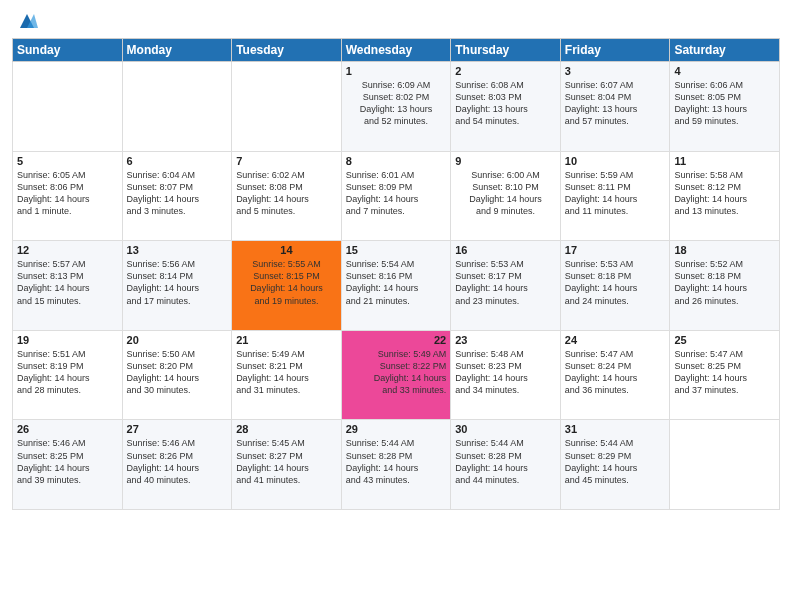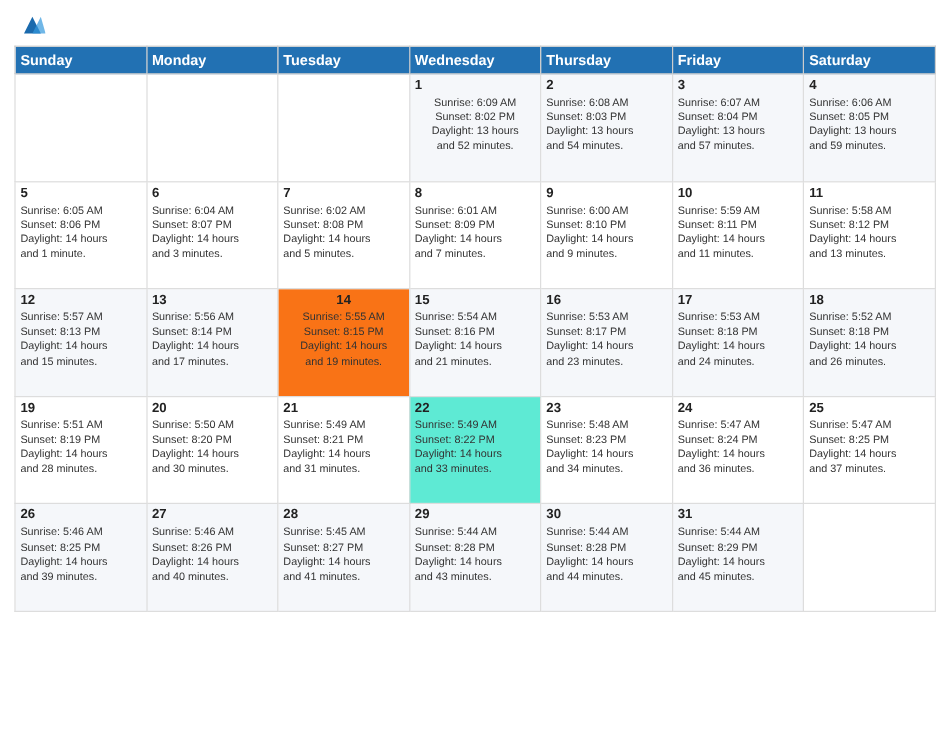--- a/index.html
+++ b/index.html
@@ -197,21 +197,21 @@
           </td>
           <td style="background: rgb(255, 255, 255);">
             <span class="day-num">8</span>
             <div class="day-info" style="white-space: pre-line;">Sunrise: 6:01 AM
 Sunset: 8:09 PM
 Daylight: 14 hours
 and 7 minutes.</div>
           </td>
           <td style="background: rgb(255, 255, 255);">
             <span class="day-num">9</span>
-            <div class="day-info" style="white-space: pre-line;">Sunrise: 6:00 AM
+            <div class="day-info" style="white-space: pre-line; text-align: center;">Sunrise: 6:00 AM
 Sunset: 8:10 PM
 Daylight: 14 hours
 and 9 minutes.</div>
           </td>
           <td style="background: rgb(255, 255, 255); margin-left: 17px;">
             <span class="day-num">10</span>
             <div class="day-info" style="white-space: pre-line;">Sunrise: 5:59 AM
 Sunset: 8:11 PM
 Daylight: 14 hours
 and 11 minutes.</div>
@@ -290,21 +290,21 @@
 Daylight: 14 hours
 and 30 minutes.</div>
           </td>
           <td style="background: rgb(255, 255, 255);">
             <span class="day-num">21</span>
             <div class="day-info" style="white-space: pre-line;">Sunrise: 5:49 AM
 Sunset: 8:21 PM
 Daylight: 14 hours
 and 31 minutes.</div>
           </td>
-          <td style="background: #5eead4;">
+          <td style="background: #ec4899; text-align: right;">
             <span class="day-num">22</span>
             <div class="day-info" style="white-space: pre-line;">Sunrise: 5:49 AM
 Sunset: 8:22 PM
 Daylight: 14 hours
 and 33 minutes.</div>
           </td>
           <td style="background: rgb(255, 255, 255);">
             <span class="day-num">23</span>
             <div class="day-info" style="white-space: pre-line;">Sunrise: 5:48 AM
 Sunset: 8:23 PM

